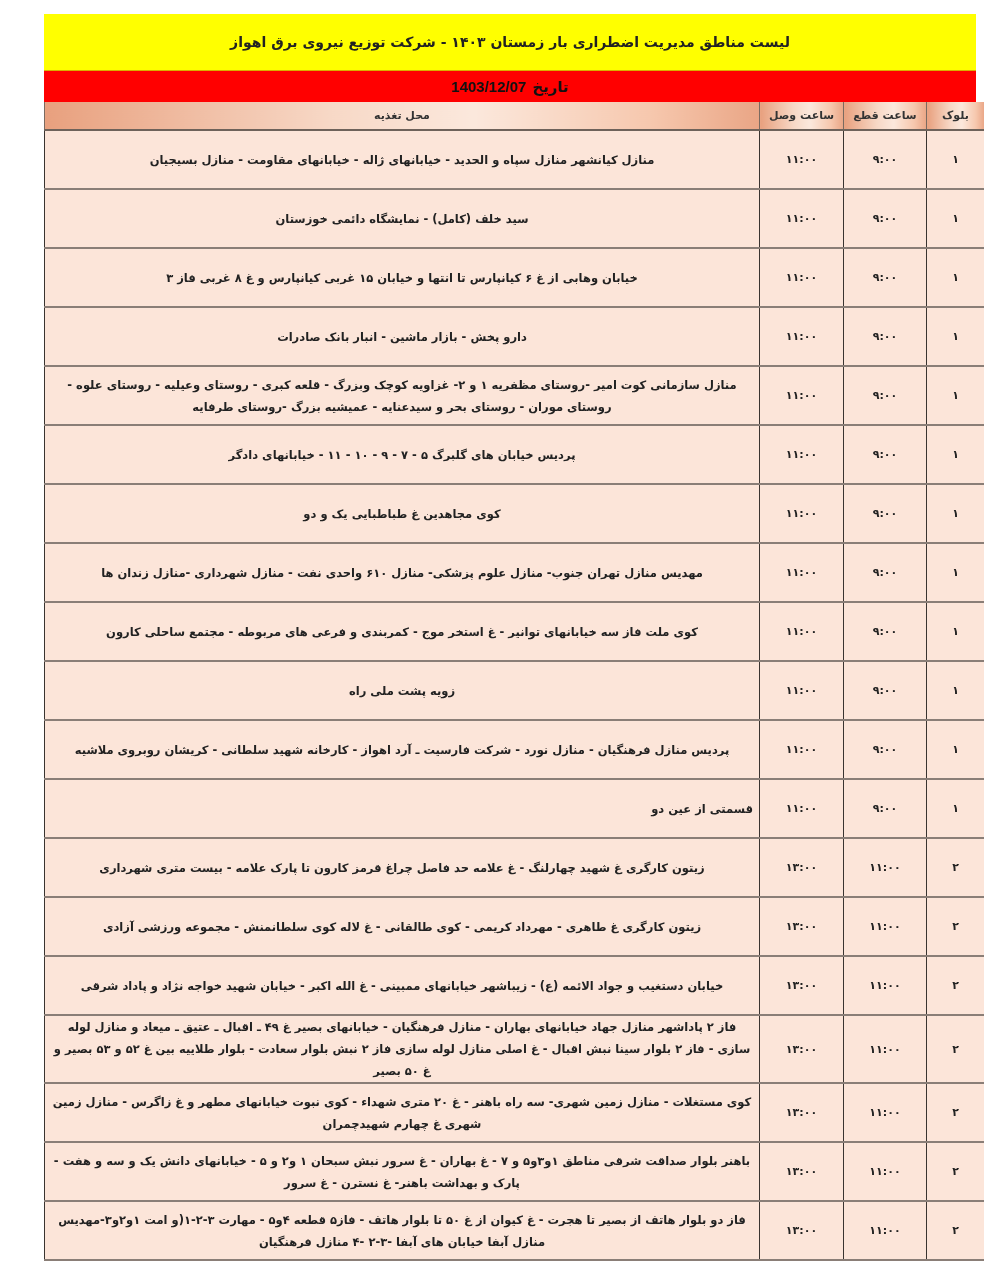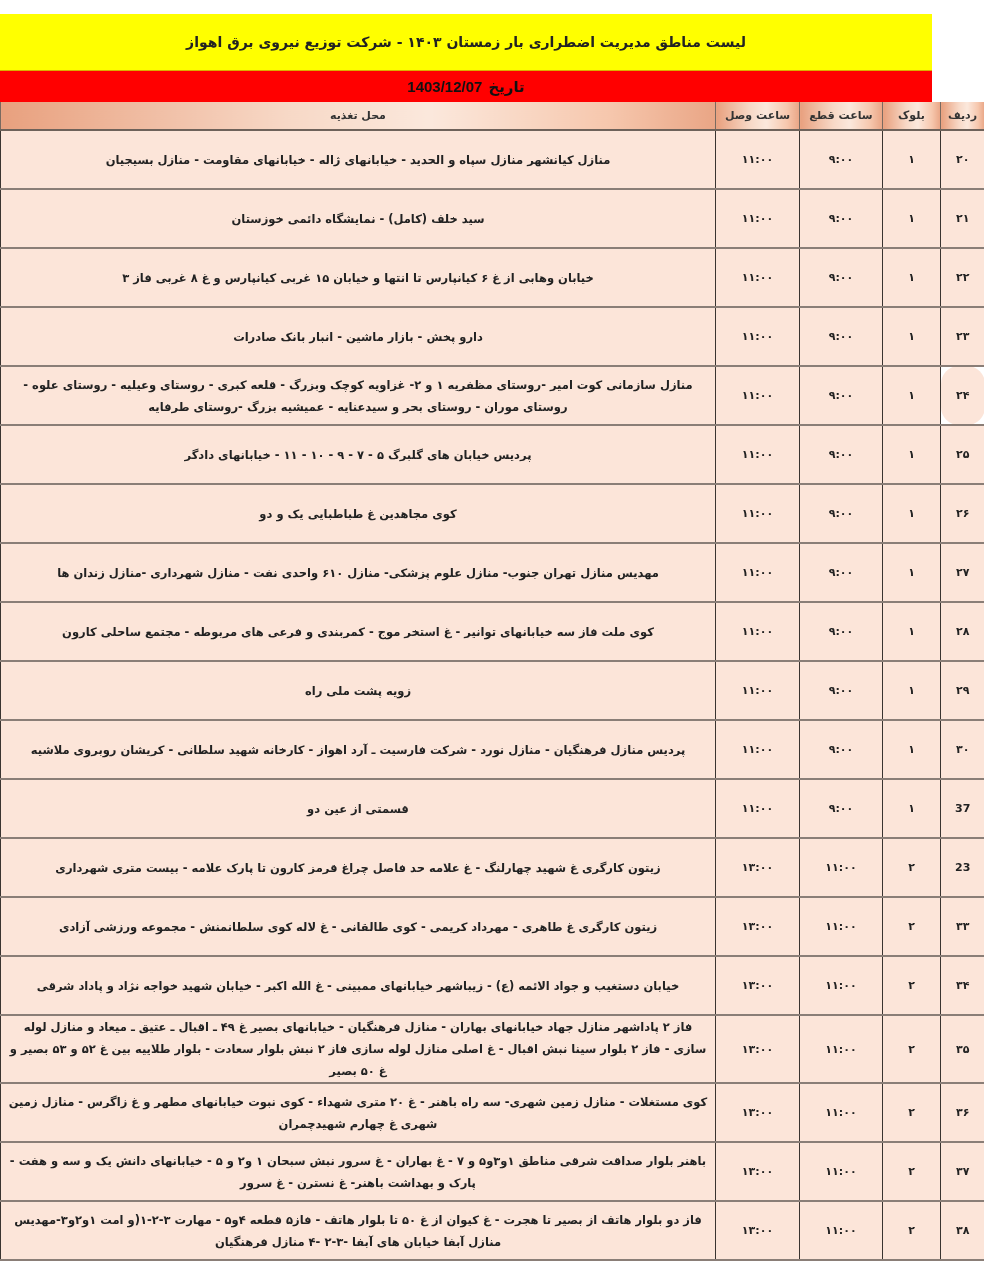--- a/index.html
+++ b/index.html
@@ -1,17 +1,17 @@
 <!DOCTYPE html>
 <html><head>
   <meta charset="utf-8">
   <style>
     html, body { margin: 0; padding: 0; background: #ffffff; }
     body { width: 984px; height: 1261px; overflow: hidden; font-family: "DejaVu Sans", sans-serif; }
-    .sheet { position: absolute; left: 0; top: 14px; width: 932px; }
+    .sheet { position: absolute; left: 0; top: 14px; width: 932px; padding-left: 44px; }
     .title-bar {
       height: 56px; background: #ffff00; display: flex; align-items: center; justify-content: center;
       direction: rtl; font-weight: bold; font-size: 14px; color: #222; border-bottom: 1px solid #d9b000;
     }
     .date-bar {
       height: 31px; background: #ff0000; display: flex; align-items: center; justify-content: center;
       direction: rtl; font-weight: bold; font-size: 15px; color: #111;
     }
     .date-bar .date-label { margin-left: 6px; }
     .date-bar .date-value { direction: ltr; font-family: "Liberation Sans", sans-serif; font-weight: bold; }
@@ -142,21 +142,21 @@
           <td class="num" style="height: 57px;">۱</td>
           <td class="num" style="height: 57px;">۹:۰۰</td>
           <td class="num" style="height: 57px;">۱۱:۰۰</td>
           <td class="desc" style="height: 57px;">پردیس منازل فرهنگیان - منازل نورد - شرکت فارسیت ـ آرد اهواز - کارخانه شهید سلطانی - کریشان روبروی ملاشیه</td>
         </tr>
         <tr class="r1">
           <td class="num" style="height: 57px;">37</td>
           <td class="num" style="height: 57px;">۱</td>
           <td class="num" style="height: 57px;">۹:۰۰</td>
           <td class="num" style="height: 57px;">۱۱:۰۰</td>
-          <td class="desc" style="height: 57px;">قسمتی از عین دو</td>
+          <td class="desc" style="height: 57px; text-align: right;">قسمتی از عین دو</td>
         </tr>
         <tr class="r1">
           <td class="num" style="height: 57px;">23</td>
           <td class="num" style="height: 57px;">۲</td>
           <td class="num" style="height: 57px;">۱۱:۰۰</td>
           <td class="num" style="height: 57px;">۱۳:۰۰</td>
           <td class="desc" style="height: 57px;">زیتون کارگری غ شهید چهارلنگ - غ علامه حد فاصل چراغ قرمز کارون تا پارک علامه - بیست متری شهرداری</td>
         </tr>
         <tr class="r1">
           <td class="num" style="height: 57px;">۳۳</td>

